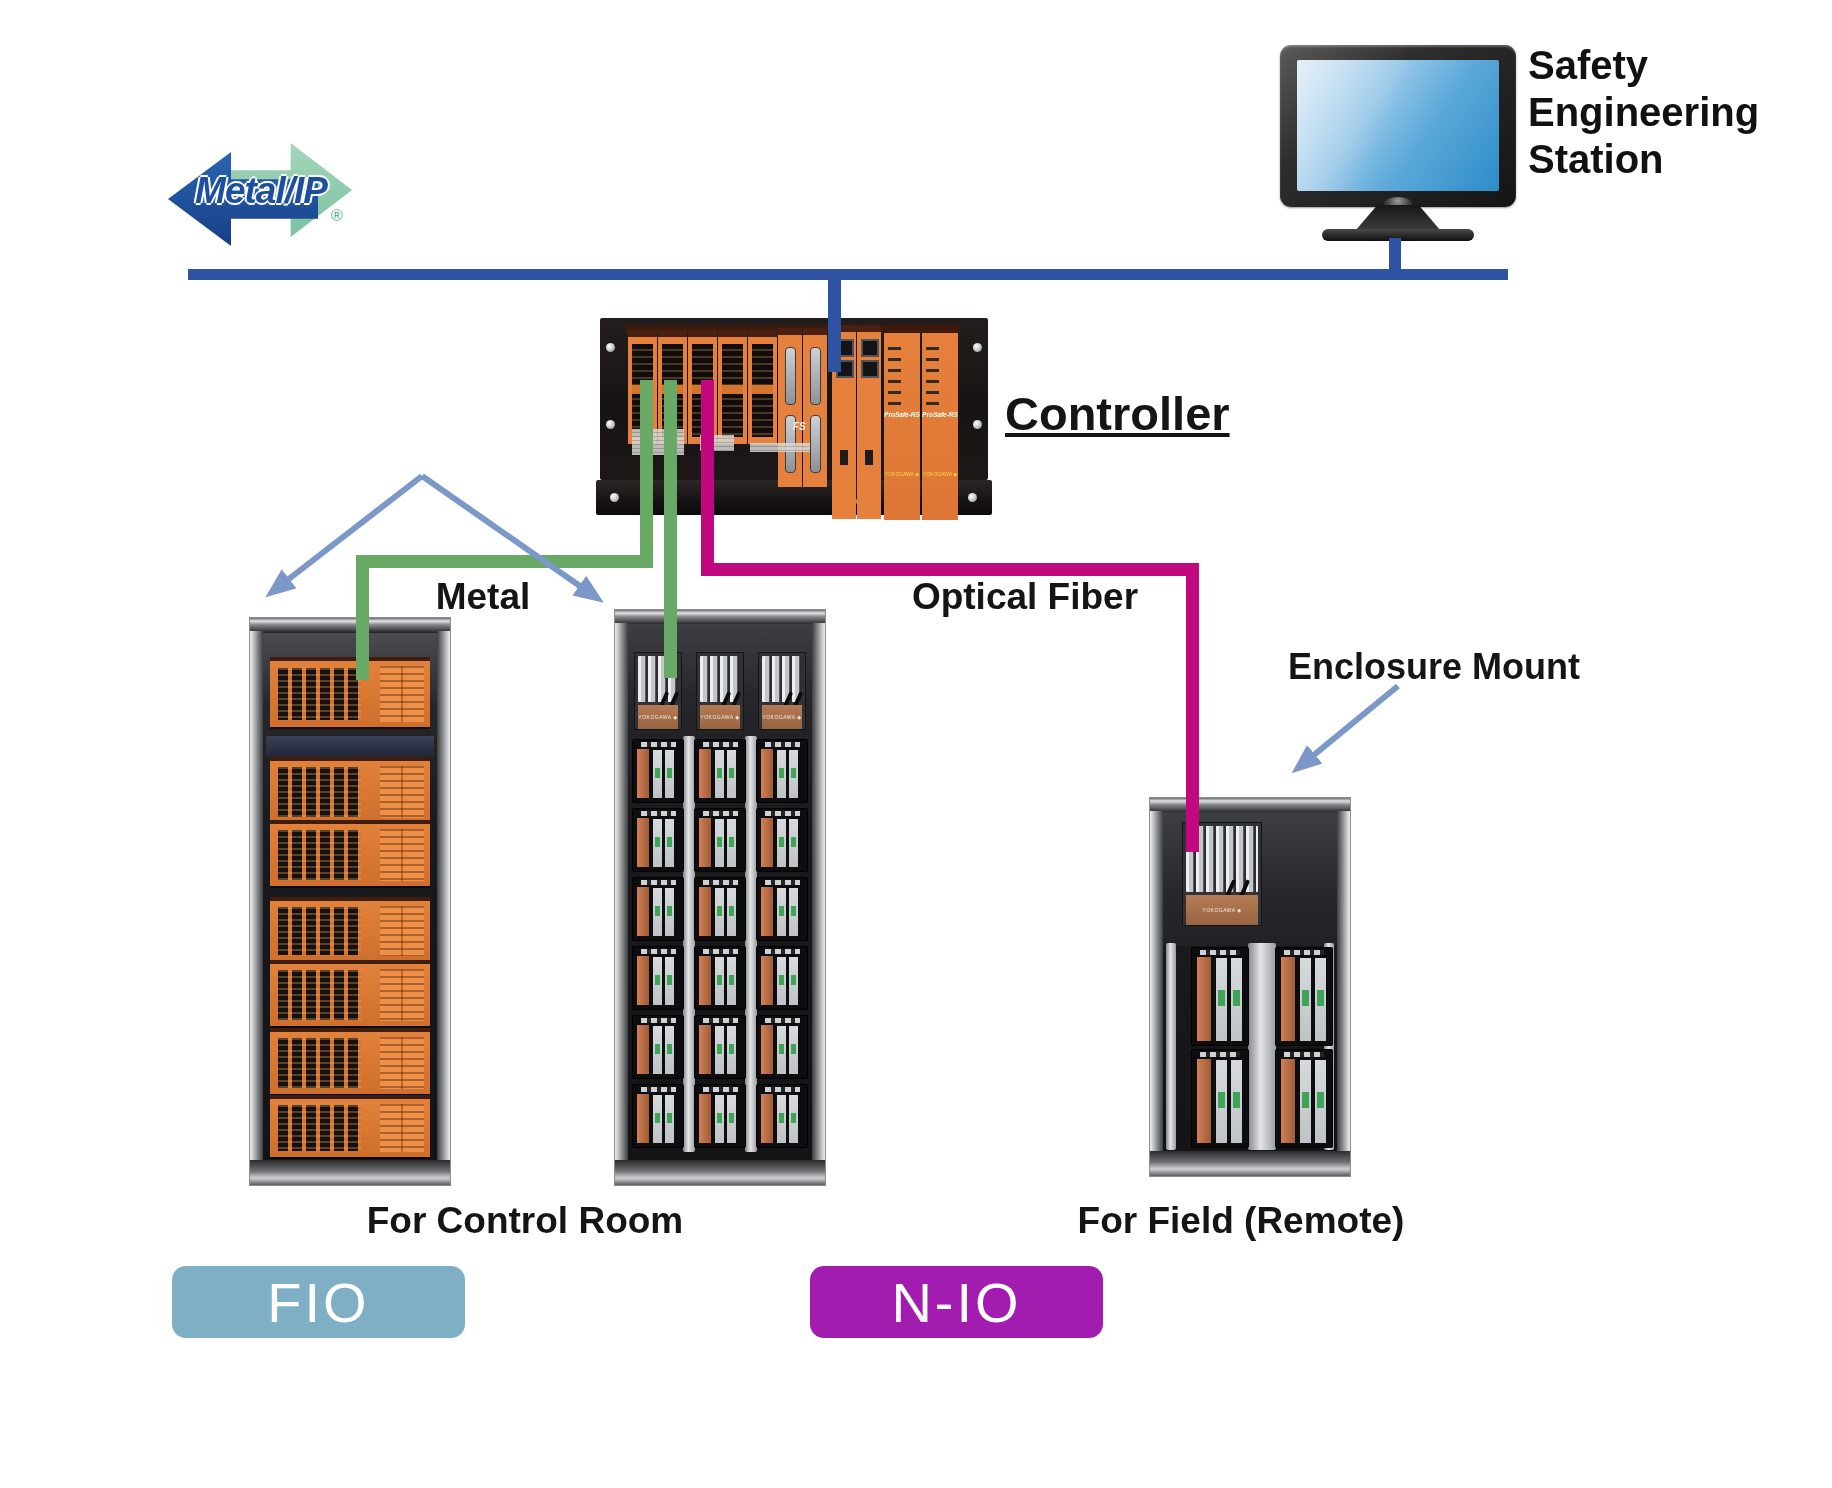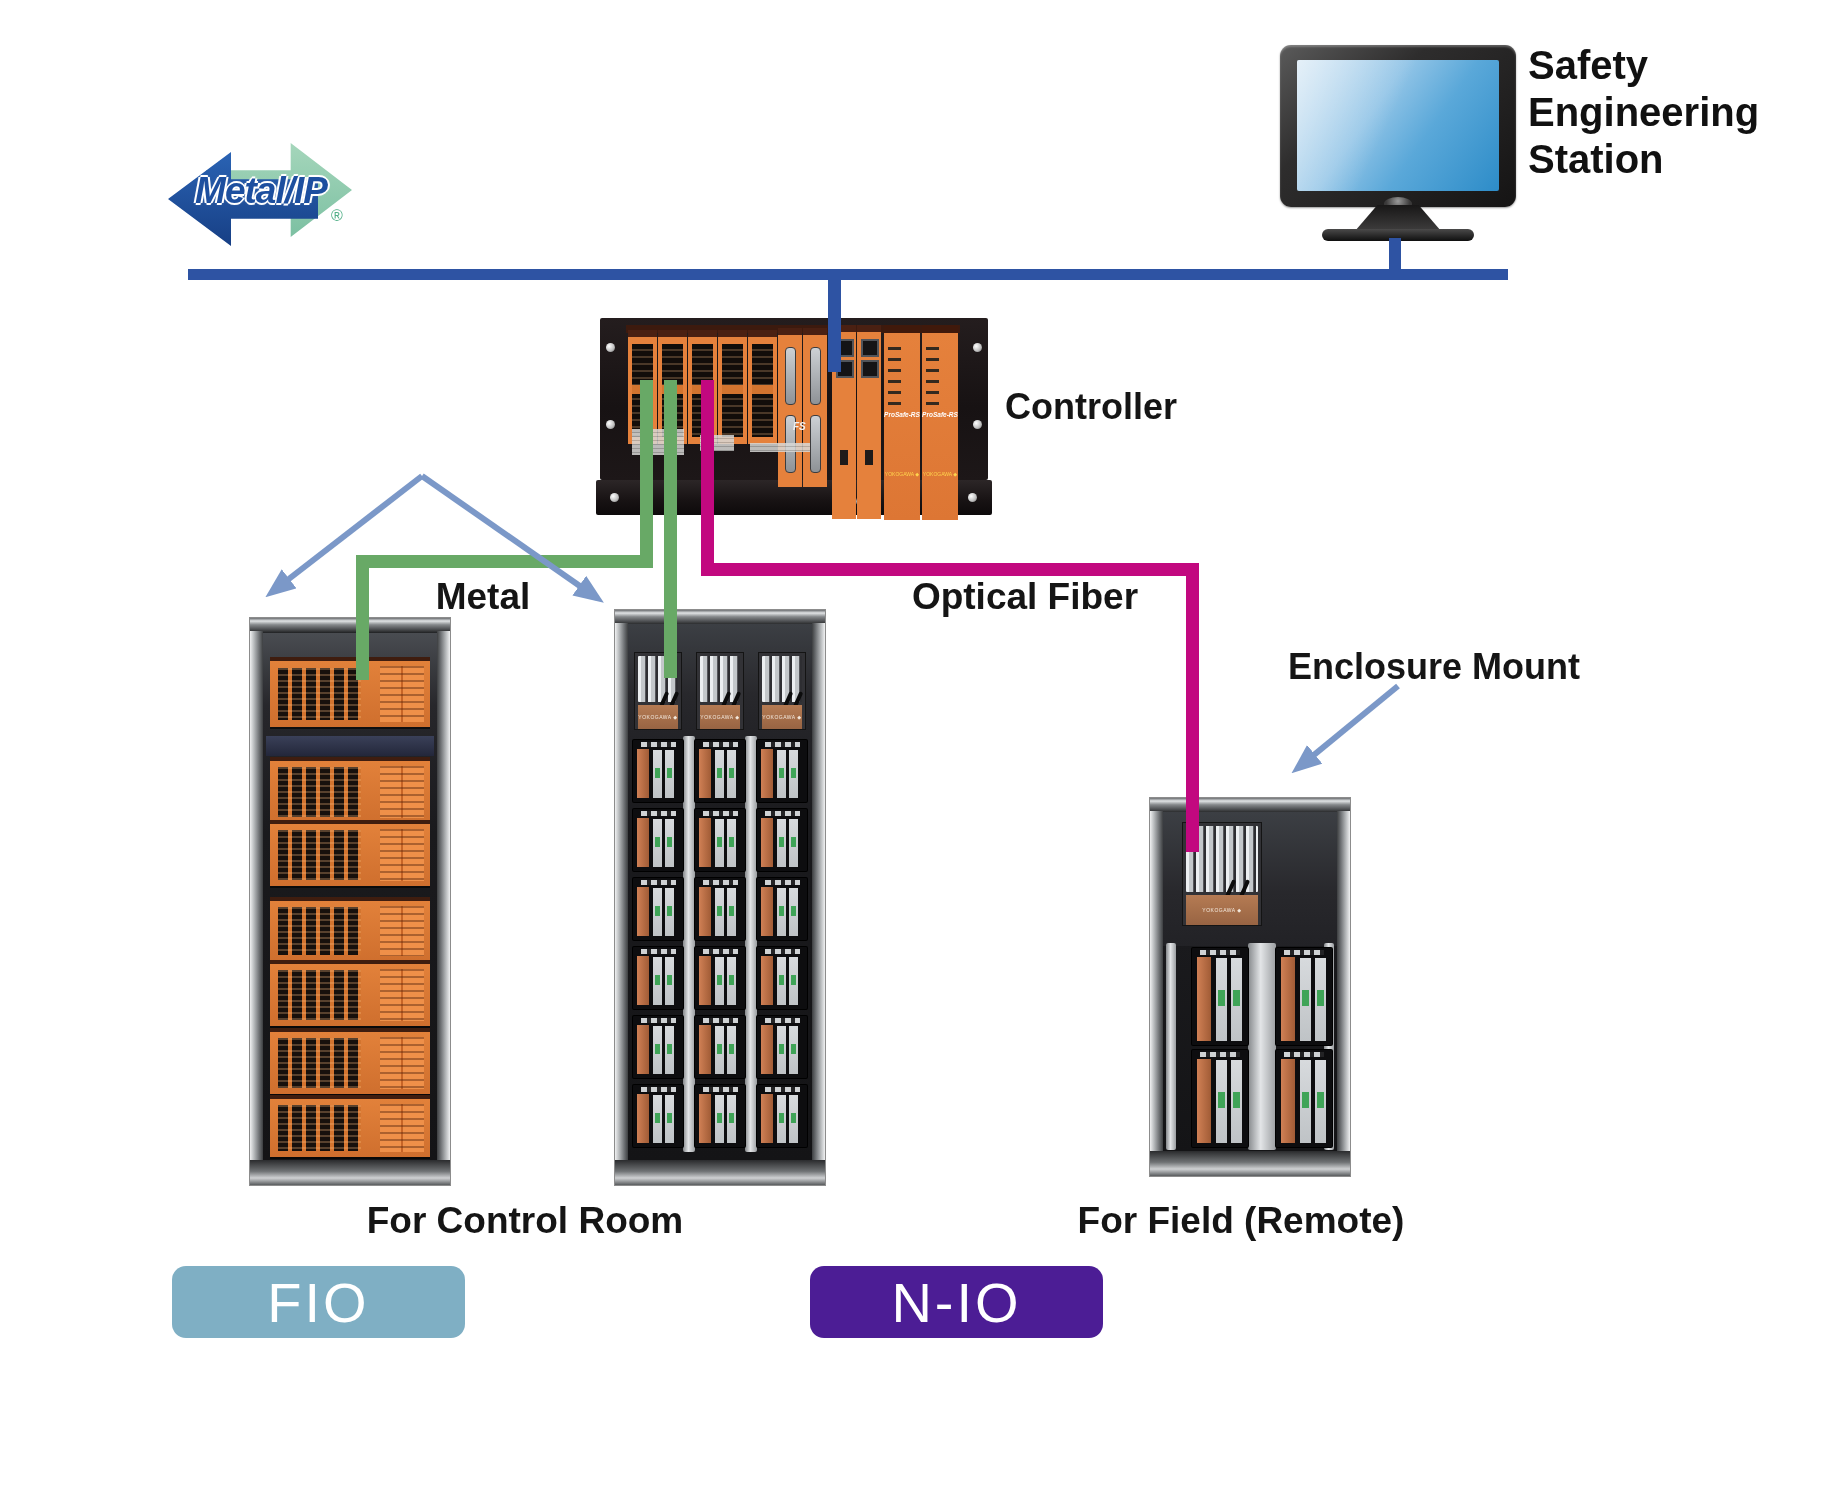--- a/index.html
+++ b/index.html
@@ -115,28 +115,28 @@
     background:repeating-linear-gradient(90deg,#cfd2d4 0 6px,#232325 6px 10px);}
   .bar-orange{position:absolute;top:9px;bottom:4px;background:linear-gradient(90deg,#d08055,#a15c36);}
   .bar-light{position:absolute;top:10px;bottom:4px;background:linear-gradient(180deg,#d7dadd,#bfc3c6);}
   .bar-light::after{content:"";position:absolute;left:2px;right:2px;top:38%;height:20%;background:#3fa457;}
 
   
   .lbl-cabinet{left:240px;top:423px;width:340px;text-align:center;font-size:37px;}
   .lbl-metal{left:383px;top:576px;width:200px;text-align:center;font-size:37px;}
   .lbl-optical{left:875px;top:576px;width:300px;text-align:center;font-size:37px;}
   .lbl-enclosure{left:1288px;top:646px;font-size:36px;}
-  .lbl-controller{left:1005px;top:386px;font-size:36px;}
+  .lbl-controller{left:1005px;top:386px;font-size:47px;text-decoration:underline;}
   .lbl-controlroom{left:325px;top:1200px;width:400px;text-align:center;font-size:37px;}
   .lbl-field{left:1041px;top:1200px;width:400px;text-align:center;font-size:37px;}
   .badge{position:absolute;z-index:3;top:1266px;width:293px;height:72px;border-radius:14px;
     color:#fff;font-size:56px;font-weight:normal;letter-spacing:3px;
     display:flex;align-items:center;justify-content:center;}
   .badge-fio{left:172px;background:#7fafc4;}
-  .badge-nio{left:810px;background:#4c1d95;}
+  .badge-nio{left:810px;background:#a21caf;}
 </style>
 </head>
 <body>
 
 <div id="canvas">
 
   <div class="abs gfx logo">
     <div class="arrow-green"></div>
     <div class="arrow-blue"></div>
     <div class="logo-text">Metal/IP</div>

